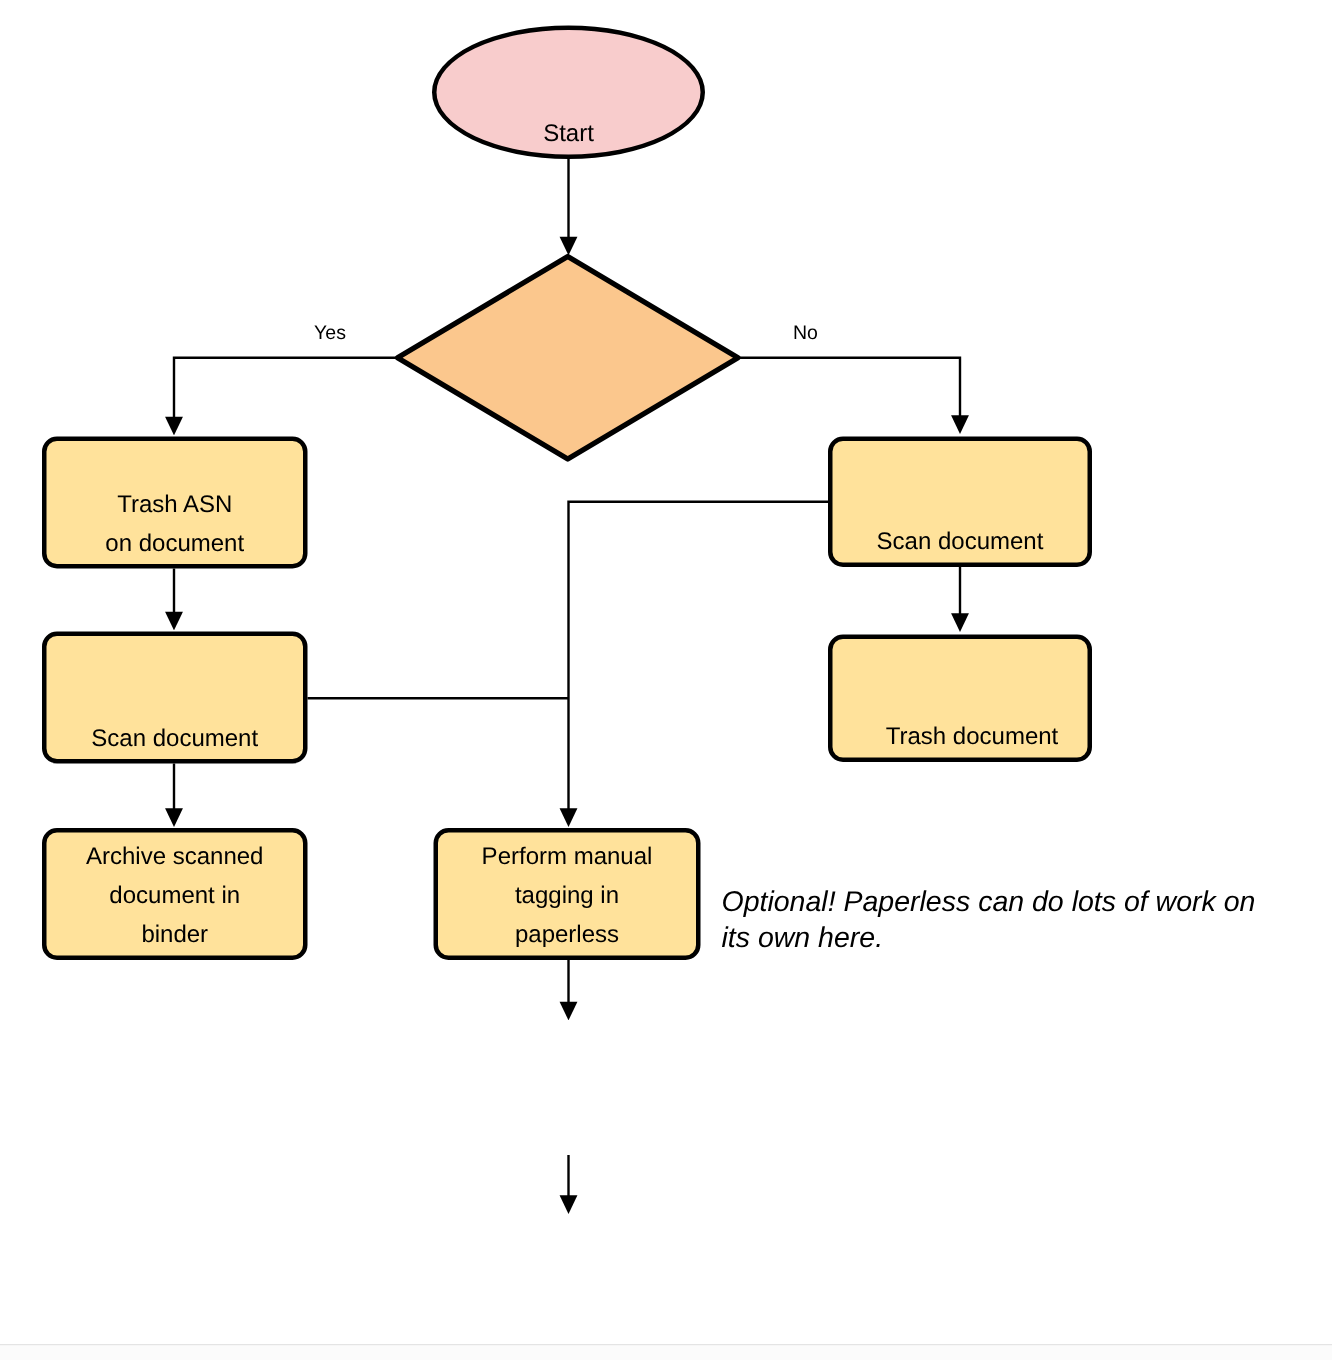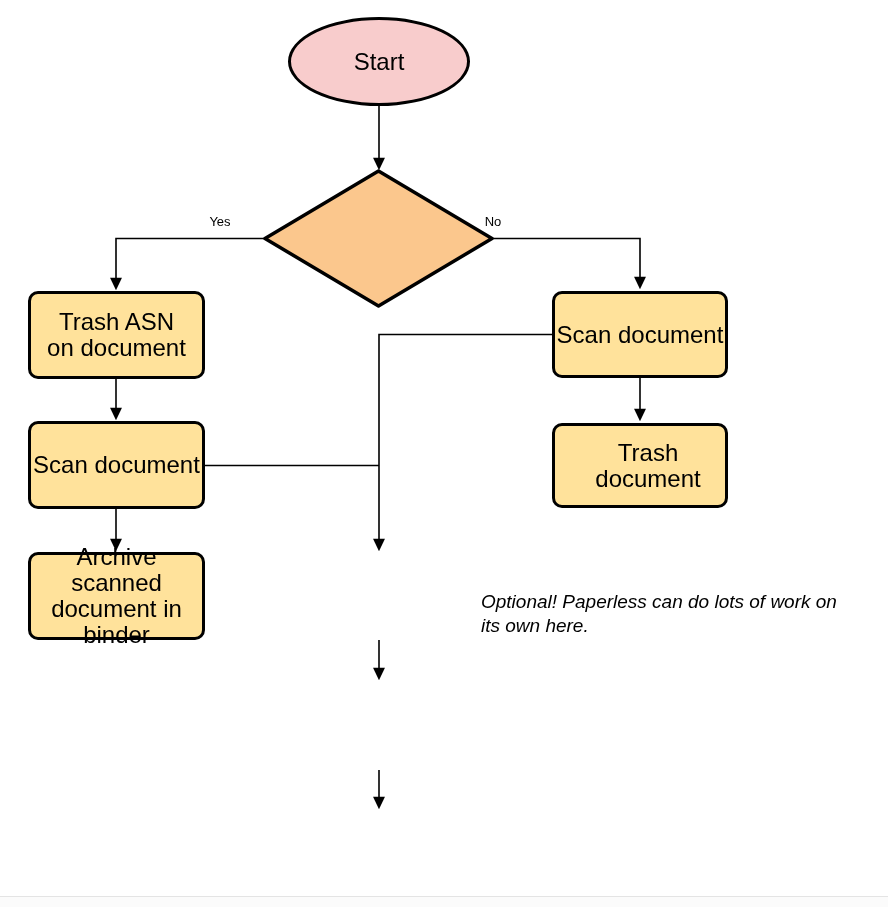--- a/index.html
+++ b/index.html
@@ -14,25 +14,25 @@
   }
   .edges-layer {
     position: absolute;
     left: 0; top: 0;
     width: 888px; height: 907px;
   }
   .node {
     position: absolute;
     box-sizing: border-box;
     display: flex;
-    align-items: center;
+    align-items: flex-end;
     justify-content: center;
     text-align: center;
     border: 3px solid #000000;
-    font-size: 24px;
+    font-size: 16px;
     line-height: 26px;
     white-space: pre-line;
   }
   .box { border-radius: 10px; }
   .ellipse { border-radius: 50%; }
   .diamond-label {
     position: absolute;
     box-sizing: border-box;
     display: flex;
     align-items: center;
@@ -121,24 +121,29 @@
   </div>
 
   <div class="node box" style="left: 552px; top: 291px; width: 176px; height: 87px; background-color: rgb(255, 226, 155);">
     <span>Scan document</span>
   </div>
 
   <div class="node box" style="left: 552px; top: 423px; width: 176px; height: 85px; background-color: rgb(255, 226, 155); padding-left: 16px;">
     <span>Trash document</span>
   </div>
 
+  <div class="node box" style="left: 289px; top: 552px; width: 178px; height: 88px; background-color: rgb(255, 226, 155);">
+    <span>Perform manual
+tagging in
+paperless</span>
+  </div>
 
 
   <div class="edge-label" style="left:190px;top:210px;width:60px;">Yes</div>
-  <div class="edge-label" style="left:470px;top:210px;width:46px;">No</div>
+  <div class="edge-label" style="left:514px;top:210px;width:46px;">No</div>
 
   <div class="note">Optional! Paperless can do lots of work on
 its own here.</div>
 
   <div class="page-bottom-edge"></div>
   <div class="page-below-edge"></div>
 
 </div>
 
 </body></html>

